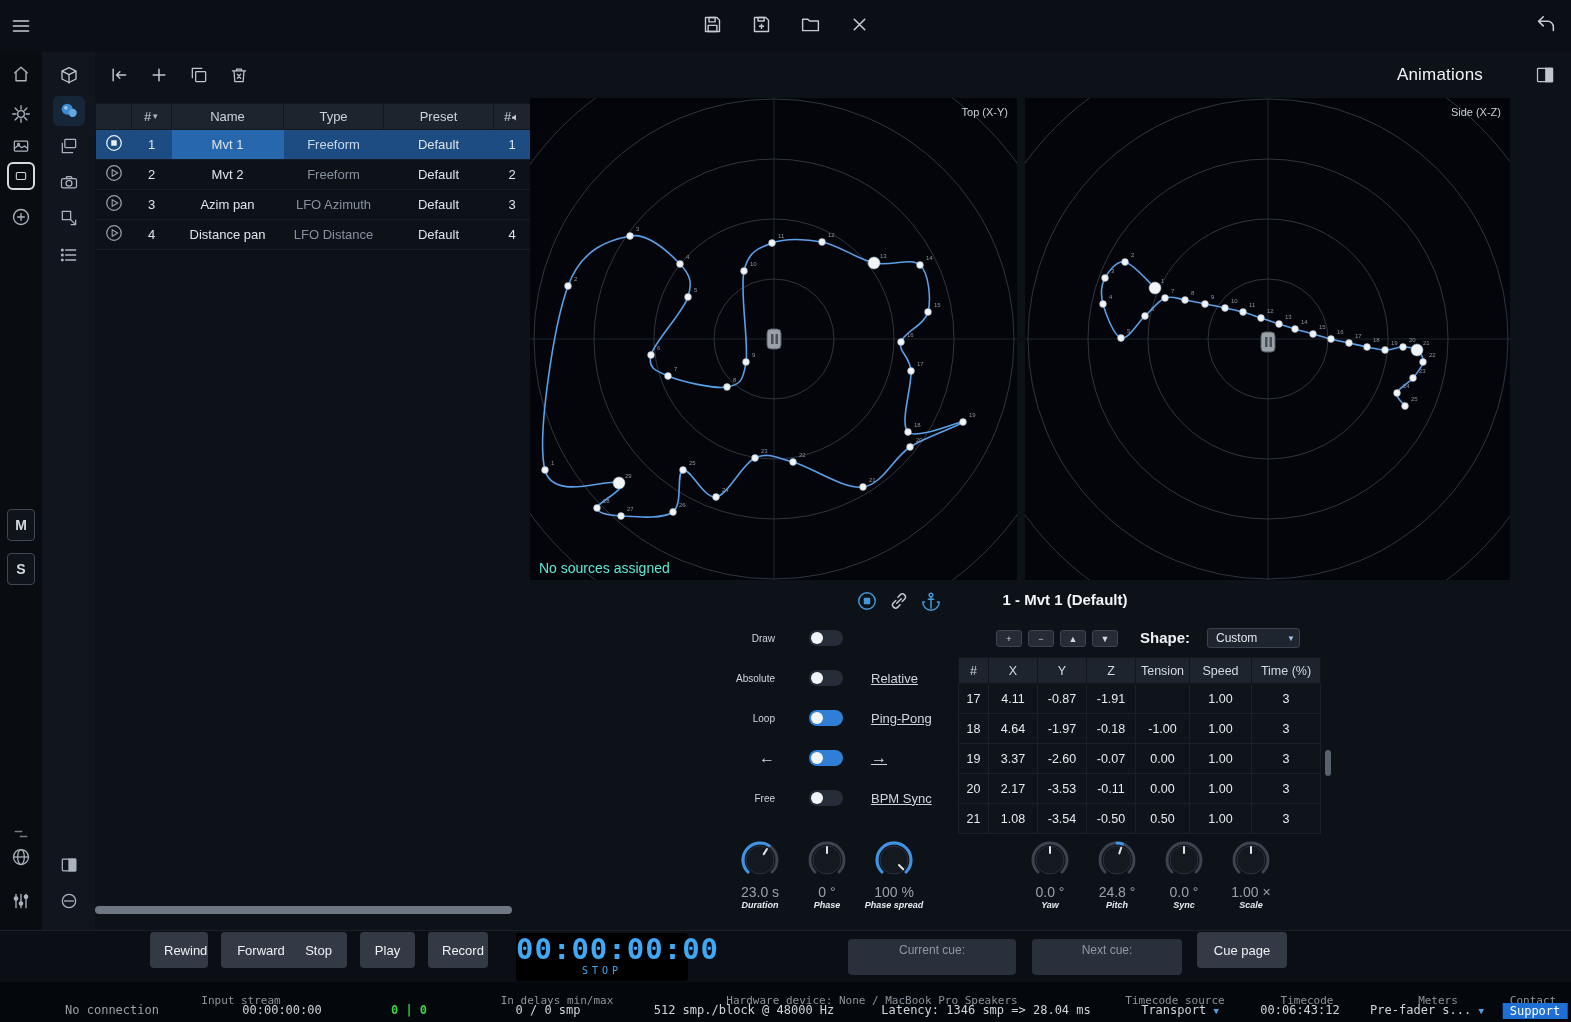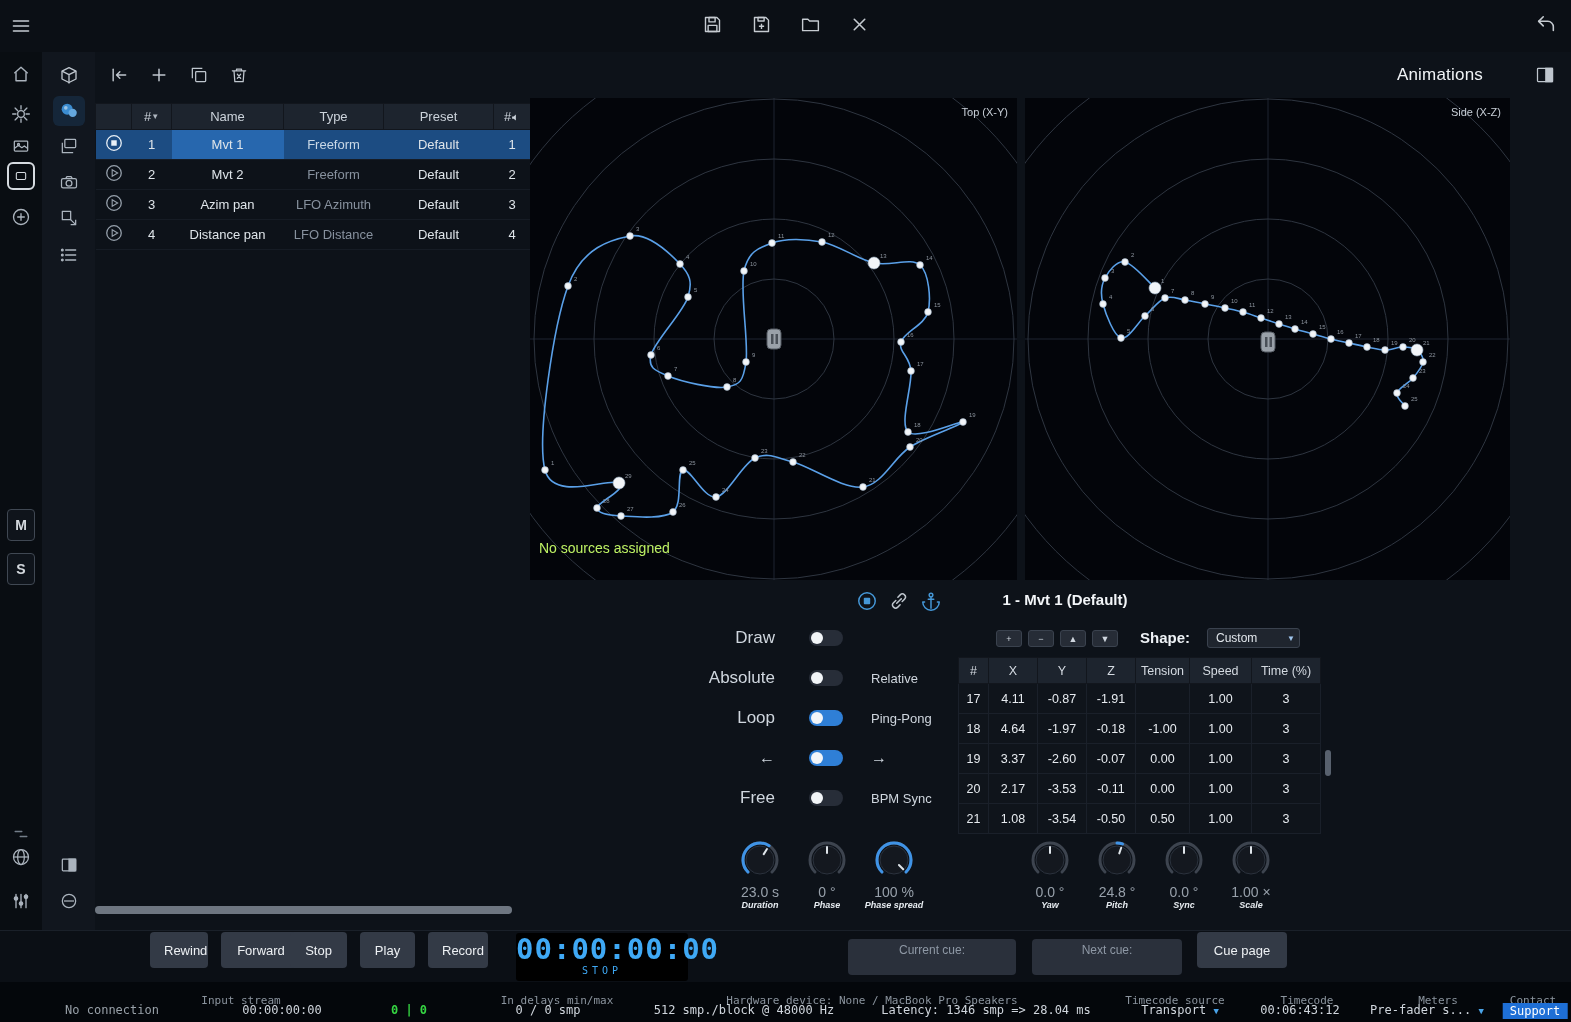--- a/index.html
+++ b/index.html
@@ -48,31 +48,31 @@
   .sort-ic { font-size:8px; color:#aeb6bf; vertical-align:2px; }
   .hscroll { position:absolute; left:0; top:808px; width:417px; height:8px; background:#151a21; border-radius:4px; }
   .hscroll .thumb { width:100%; height:8px; background:#6e7681; border-radius:4px; }
 
   
   .views { position:absolute; left:530px; top:98px; width:1041px; height:482px; }
   .view { position:absolute; top:0; height:482px; background:#03050a; }
   .view-top { left:0; width:487px; }
   .view-side { left:495px; width:485px; }
   .view-label { position:absolute; top:8px; right:9px; font-size:11px; color:#c8cfd7; }
-  .view-status { position:absolute; bottom:24px; left:9px; font-size:14px; color:#bef264; }
+  .view-status { position:absolute; bottom:4px; left:9px; font-size:14px; color:#5eead4; }
 
   
   .editor { position:absolute; left:530px; top:580px; width:1041px; height:350px; }
   .ed-icons { position:absolute; left:326px; top:10px; display:flex; gap:10px; }
   .ed-title { position:absolute; left:435px; top:11px; width:200px; text-align:center;
               font-size:15px; font-weight:bold; color:#f2f5f8; }
   .toggles { position:absolute; left:135px; top:38px; }
   .toggle-row { display:flex; align-items:center; height:40px; }
-  .lbl-l { width:110px; text-align:right; font-size:17px; color:#cfd6de; margin-right:34px; }
-  .lbl-r { width:120px; text-align:left; font-size:13px; color:#cfd6de; margin-left:28px; }
+  .lbl-l { width:110px; text-align:right; font-size:10px; color:#cfd6de; margin-right:34px; }
+  .lbl-r { width:120px; text-align:left; font-size:13px; color:#cfd6de; margin-left:28px;text-decoration:underline; }
   .arrow-lbl { font-size:16px; }
   .pill { width:34px; height:16px; border-radius:8px; background:#272d38; position:relative; cursor:pointer; }
   .pill.on { background:#2f7fd6; }
   .pill .pknob { position:absolute; left:2px; top:2px; width:12px; height:12px; border-radius:50%; background:#f2f5f8; }
   .shape-btns { position:absolute; left:466px; top:50px; display:flex; gap:6px; }
   .sbtn { width:26px; height:17px; background:#262c36; border:1px solid #3a424e; border-radius:3px;
           color:#cfd6de; font-size:9px; display:flex; align-items:center; justify-content:center; cursor:pointer; }
   .shape-label { position:absolute; left:600px; top:49px; width:70px; text-align:center;
                  font-size:15px; font-weight:bold; color:#eef2f6; }
   .shape-dd { position:absolute; left:677px; top:48px; width:93px; height:20px; background:#1f252e;

